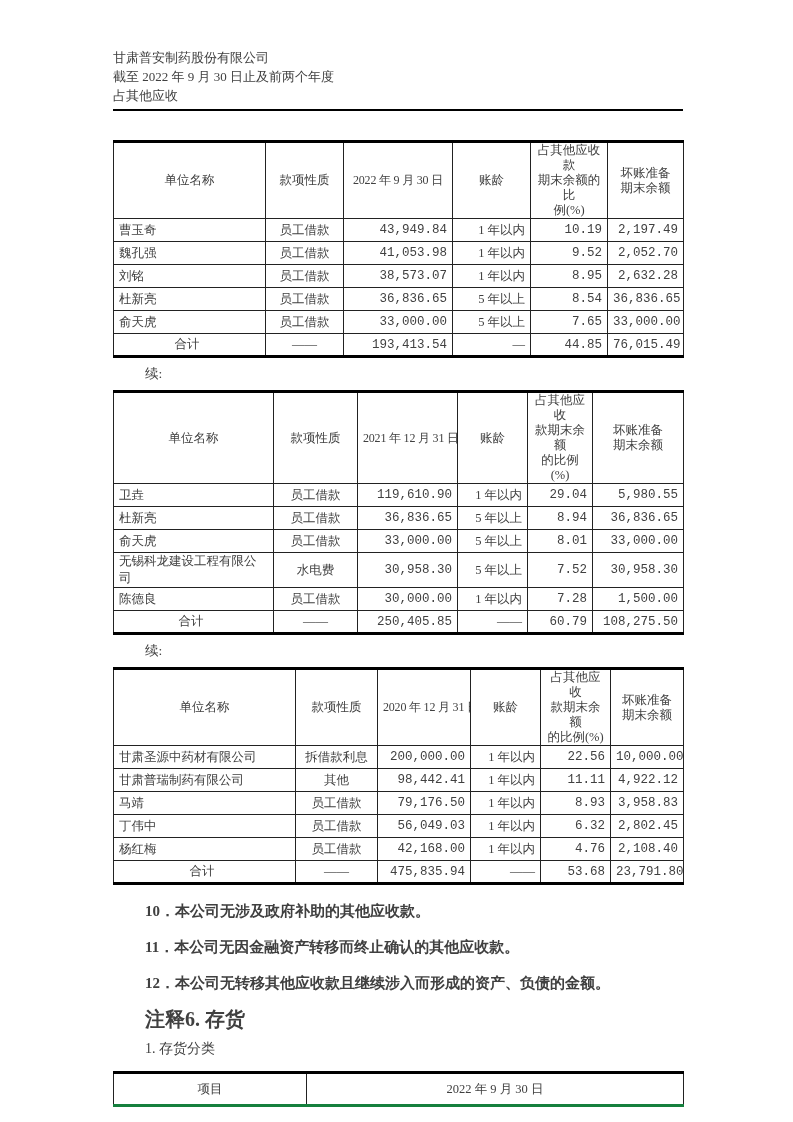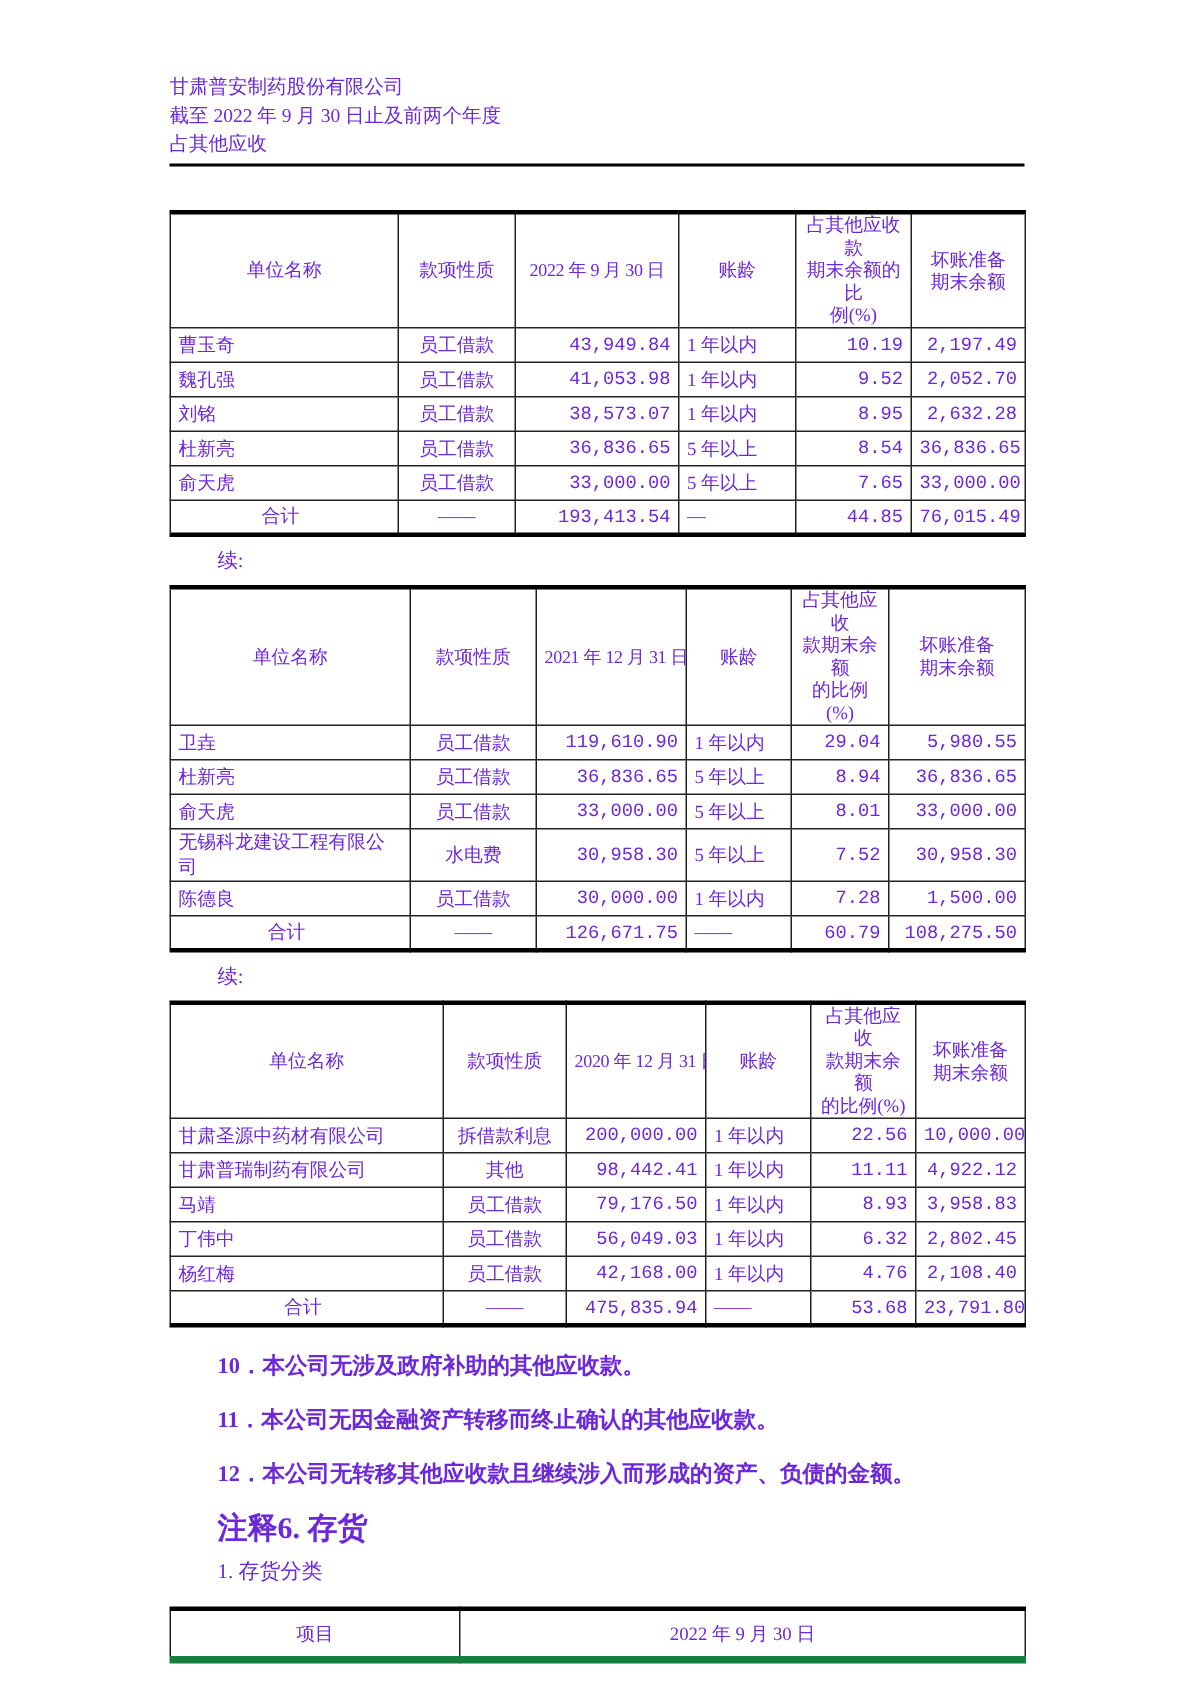--- a/index.html
+++ b/index.html
@@ -1,18 +1,18 @@
 <!DOCTYPE html>
 <html><head>
 <meta charset="utf-8">
 <style>
   html,body { margin:0; padding:0; background:#ffffff; }
   .page {
     width:793px; height:1122px; box-sizing:border-box; background:#fff;
-    color:#6d28d9; font-family:"Liberation Serif","DejaVu Serif",serif;
+    color:#404040; font-family:"Liberation Serif","DejaVu Serif",serif;
     padding:48px 110px 0 113px; position:relative; overflow:hidden;
   }
   
   .doc-header p { margin:0; font-size:13px; line-height:19px; }
   .header-rule { border:none; border-top:2px solid #000; margin:4px 0 0 0; }
 
   
   table.data {
     border-collapse:collapse; table-layout:fixed; width:570px;
     border-top:3px solid #000; border-bottom:3px solid #000;
@@ -23,41 +23,41 @@
   }
   table.data thead th {
     text-align:center; vertical-align:middle; white-space:pre-line;
     line-height:15px; height:50px;
   }
   table.data thead th.date-head { white-space:nowrap; font-size:12px; letter-spacing:-0.2px; }
   table.data tbody td { height:23px; vertical-align:middle; }
   .t2 thead th, .t3 thead th { height:48px; }
   .c0 { text-align:left; padding-left:8px; }
   .c1 { text-align:center; }
-  .c3 { text-align:left; }
+  .c3 { text-align:right; }
   .c2,.c4,.c5 {
     text-align:right; padding-right:9px;
     font-family:Liberation Mono, monospace; font-size:12px;
   }
   tr.total-row .c0 { text-align:center; padding-left:0; }
 
   .tbl1 { margin-top:29px; }
   .cont-label { font-size:13.5px; line-height:18px; margin:7px 0 0 32px; }
   .tbl-follow { margin-top:7px; }
 
   
   .bold-para { font-weight:bold; font-size:15px; line-height:20px; margin:0 0 16px 32px; }
   .para-block { margin-top:16px; }
 
   .note-title { font-weight:bold; font-size:20px; line-height:20px; margin:8px 0 0 32px; }
   .note-sub   { font-weight:normal; font-size:14px; line-height:20px; margin:10px 0 0 32px; }
 
   table.mini {
     border-collapse:collapse; table-layout:fixed; width:570px;
-    border-top:3px solid #000; border-bottom:5px solid #15803d; margin-top:12px;font-family:Liberation Serif, serif;
+    border-top:3px solid #000; border-bottom:3px solid #15803d; margin-top:12px;font-family:Liberation Serif, serif;
   }
   table.mini th {
     border:1px solid #222; font-weight:normal; font-size:12.5px;
     text-align:center; vertical-align:middle; height:28px;
   }
 </style>
 </head>
 <body>
 
 <div class="page">
@@ -204,21 +204,21 @@
         <td class="c0">陈德良</td>
         <td class="c1">员工借款</td>
         <td class="c2">30,000.00</td>
         <td class="c3">1 年以内</td>
         <td class="c4">7.28</td>
         <td class="c5">1,500.00</td>
       </tr>
       <tr class="total-row">
         <td class="c0">合计</td>
         <td class="c1">——</td>
-        <td class="c2">126,671.75</td>
+        <td class="c2">250,405.85</td>
         <td class="c3">——</td>
         <td class="c4">60.79</td>
         <td class="c5">108,275.50</td>
       </tr>
     </tbody>
   </table>
 
   <p class="cont-label">续:</p>
 
   <table class="data tbl-follow t3">

